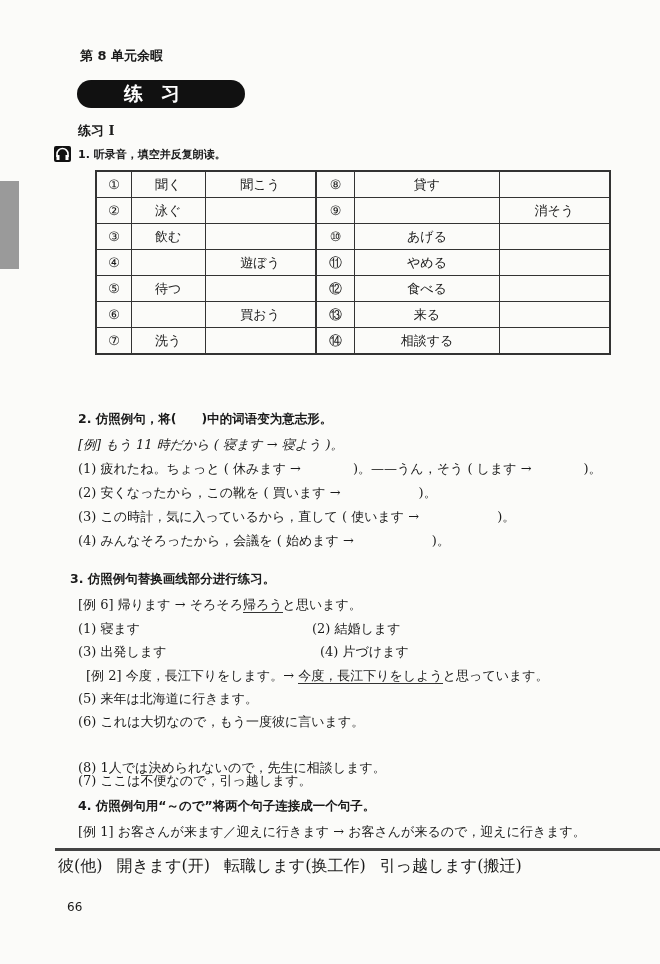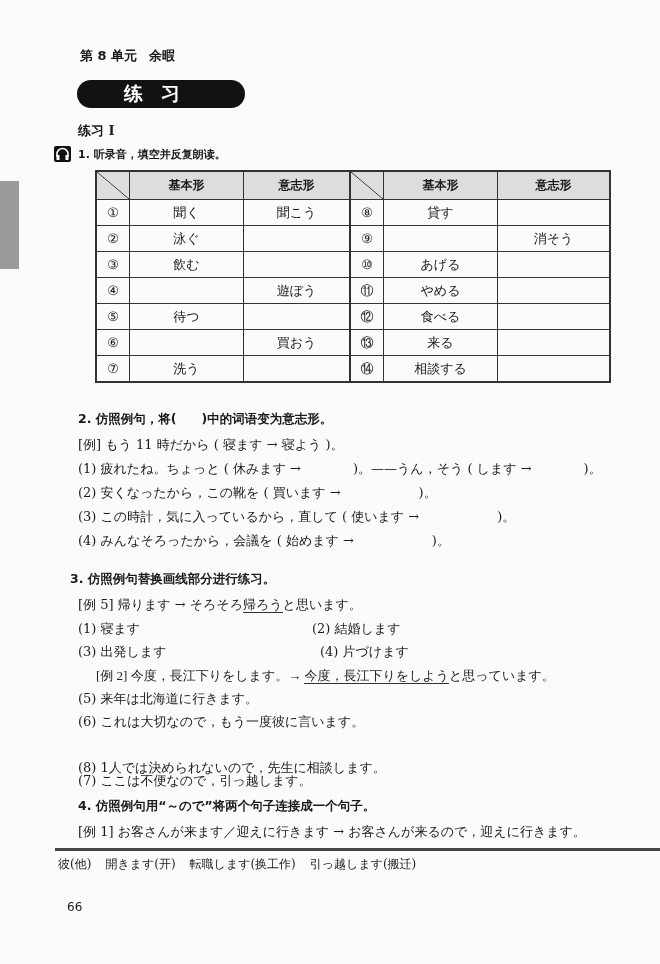--- a/index.html
+++ b/index.html
@@ -3,21 +3,21 @@
 <meta charset="utf-8">
 <style>
   html, body { margin: 0; padding: 0; }
   body {
     width: 660px; height: 964px; background: #fbfbf9; position: relative; overflow: hidden;
     font-family: "DejaVu Serif", "Liberation Serif", serif; color: #1a1a1a;
   }
   .sans { font-family: "DejaVu Sans", "Liberation Sans", sans-serif; }
   .abs { position: absolute; }
   .unit-header { left: 80px; top: 47px; font-size: 13px; font-weight: bold; }
-  .unit-header span + span { margin-left: 12px; }
+  .unit-header span + span { }
   .banner {
     left: 77px; top: 80px; width: 168px; height: 28px; background: #111; border-radius: 17px;
     color: #fff; font-size: 19px; font-weight: bold; display: flex; align-items: center; justify-content: center; letter-spacing: 18px;
   }
   .side-tab { left: 0; top: 181px; width: 19px; height: 88px; background: #9a9a9a; }
   .ex-title { left: 78px; top: 122px; font-size: 13px; font-weight: bold; }
   .headphone { left: 54px; top: 146px; width: 17px; height: 16px; background: #111; border-radius: 2px; }
   .headphone svg { display: block; }
   .q1 { left: 78px; top: 147px; font-size: 11px; font-weight: bold; }
   table.verbs {
@@ -30,21 +30,21 @@
   .diag { background: linear-gradient(to top right, #ddd calc(50% - 0.7px), #333 50%, #ddd calc(50% + 0.7px)) !important; }
   .c-num { width: 32px; }
   .c-basic { width: 113px; }
   .c-vol { width: 105px; }
   .c-basic2 { width: 113px; }
   .mid { border-left: 2px solid #333 !important; }
   .line { font-size: 13px; white-space: nowrap; }
   .sec { font-size: 12.5px; font-weight: bold; }
   .ul { border-bottom: 1px solid #333; }
   .rule { left: 55px; top: 848px; width: 605px; height: 3px; background: #444; }
-  .vocab { left: 58px; top: 856px; font-size: 12px; }
+  .vocab { left: 58px; top: 856px; font-size: 16px; }
   .vocab span + span { margin-left: 14px; }
   .page-num { left: 67px; top: 900px; font-size: 12px; }
 </style>
 </head>
 <body>
 
 <div class="abs side-tab"></div>
 
 <div class="abs unit-header sans">
   <span>第 8 单元</span><span>余暇</span>
@@ -60,28 +60,20 @@
   <svg width="17" height="16" viewBox="0 0 17 16">
       <path d="M3 11 V8 a5.5 5.5 0 0 1 11 0 V11" fill="none" stroke="#fff" stroke-width="1.6"></path>
       <rect x="2.5" y="9" width="3" height="5" fill="#fff"></rect>
       <rect x="11.5" y="9" width="3" height="5" fill="#fff"></rect>
     </svg>
 </div>
 <div class="abs q1 sans">1.  听录音，填空并反复朗读。</div>
 
 <table class="verbs">
   <tbody>
-      <tr>
-    <th class="c-num diag"></th>
-    <th class="c-basic">基本形</th>
-    <th class="c-vol">意志形</th>
-    <th class="c-num diag mid"></th>
-    <th class="c-basic2">基本形</th>
-    <th>意志形</th>
-  </tr>
   <tr>
     <td>①</td>
     <td>聞く</td>
     <td>聞こう</td>
     <td class="mid">⑧</td>
     <td>貸す</td>
     <td></td>
   </tr>
   <tr>
     <td>②</td>
@@ -128,35 +120,35 @@
     <td>洗う</td>
     <td></td>
     <td class="mid">⑭</td>
     <td>相談する</td>
     <td></td>
   </tr>
 </tbody>
   </table>
 
 <div class="abs sec sans" style="left:78px;top:411px;">2.  仿照例句，将(　　)中的词语变为意志形。</div>
-<div class="abs line" style="left:78px;top:436px;">[例] もう 11 時だから ( 寝ます → 寝よう )。</div>
+<div class="abs line" style="left:78px;top:436px;font-style:italic;">[例] もう 11 時だから ( 寝ます → 寝よう )。</div>
 <div class="abs line" style="left:78px;top:460px;">(1)  疲れたね。ちょっと ( 休みます →　　　　)。——うん，そう ( します →　　　　)。</div>
 <div class="abs line" style="left:78px;top:484px;">(2)  安くなったから，この靴を ( 買います →　　　　　　)。</div>
 <div class="abs line" style="left:78px;top:508px;">(3)  この時計，気に入っているから，直して ( 使います →　　　　　　)。</div>
 <div class="abs line" style="left:78px;top:532px;">(4)  みんなそろったから，会議を ( 始めます →　　　　　　)。</div>
 
 <div class="abs sec sans" style="left:62px;top:571px;margin-left:8px;">3.  仿照例句替换画线部分进行练习。</div>
 <div class="abs line" style="left:78px;top:596px;">
-  <span>[例 5] 帰ります → そろそろ</span><span class="ul">帰ろう</span><span>と思います。</span>
+  <span>[例 6] 帰ります → そろそろ</span><span class="ul">帰ろう</span><span>と思います。</span>
 </div>
 <div class="abs line" style="left:78px;top:620px;">(1)  寝ます</div>
 <div class="abs line" style="left:312px;top:620px;">(2)  結婚します</div>
 <div class="abs line" style="left:78px;top:643px;">(3)  出発します</div>
 <div class="abs line" style="left:320px;top:643px;">(4)  片づけます</div>
-<div class="abs line" style="left:96px;top:667px;font-family:Liberation Serif, serif;">
+<div class="abs line" style="left:86px;top:667px;">
   <span>[例 2] 今度，長江下りをします。→ </span><span class="ul">今度，長江下りをしよう</span><span>と思っています。</span>
 </div>
 <div class="abs line" style="left:78px;top:690px;">(5)  来年は北海道に行きます。</div>
 <div class="abs line" style="left:78px;top:713px;">(6)  これは大切なので，もう一度彼に言います。</div>
 <div class="abs line" style="left:78px;top:736px;margin-top:36px;">(7)  ここは不便なので，引っ越します。</div>
 <div class="abs line" style="left:78px;top:759px;">(8)  1人では決められないので，先生に相談します。</div>
 
 <div class="abs sec sans" style="left:78px;top:798px;">4.  仿照例句用“～ので”将两个句子连接成一个句子。</div>
 <div class="abs line" style="left:78px;top:823px;">[例 1] お客さんが来ます／迎えに行きます → お客さんが来るので，迎えに行きます。</div>
 

